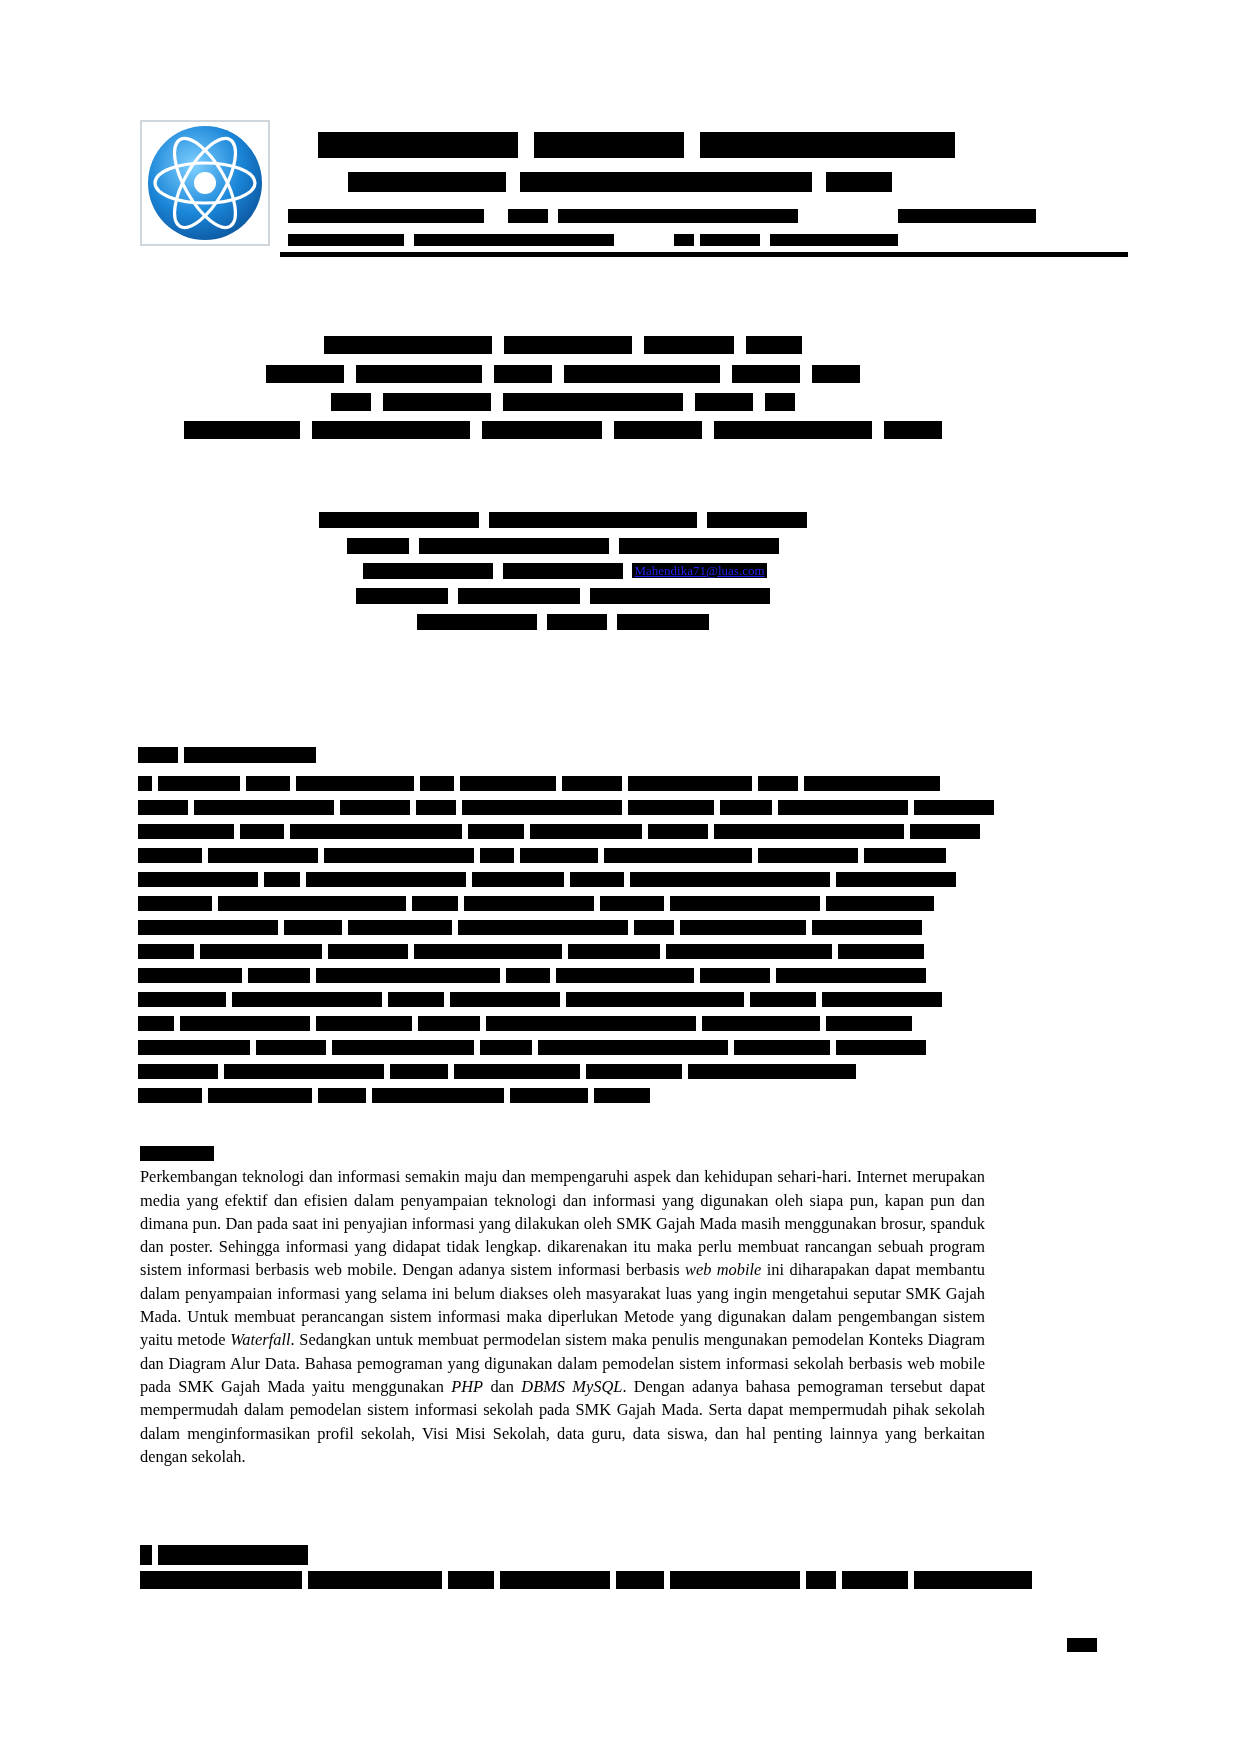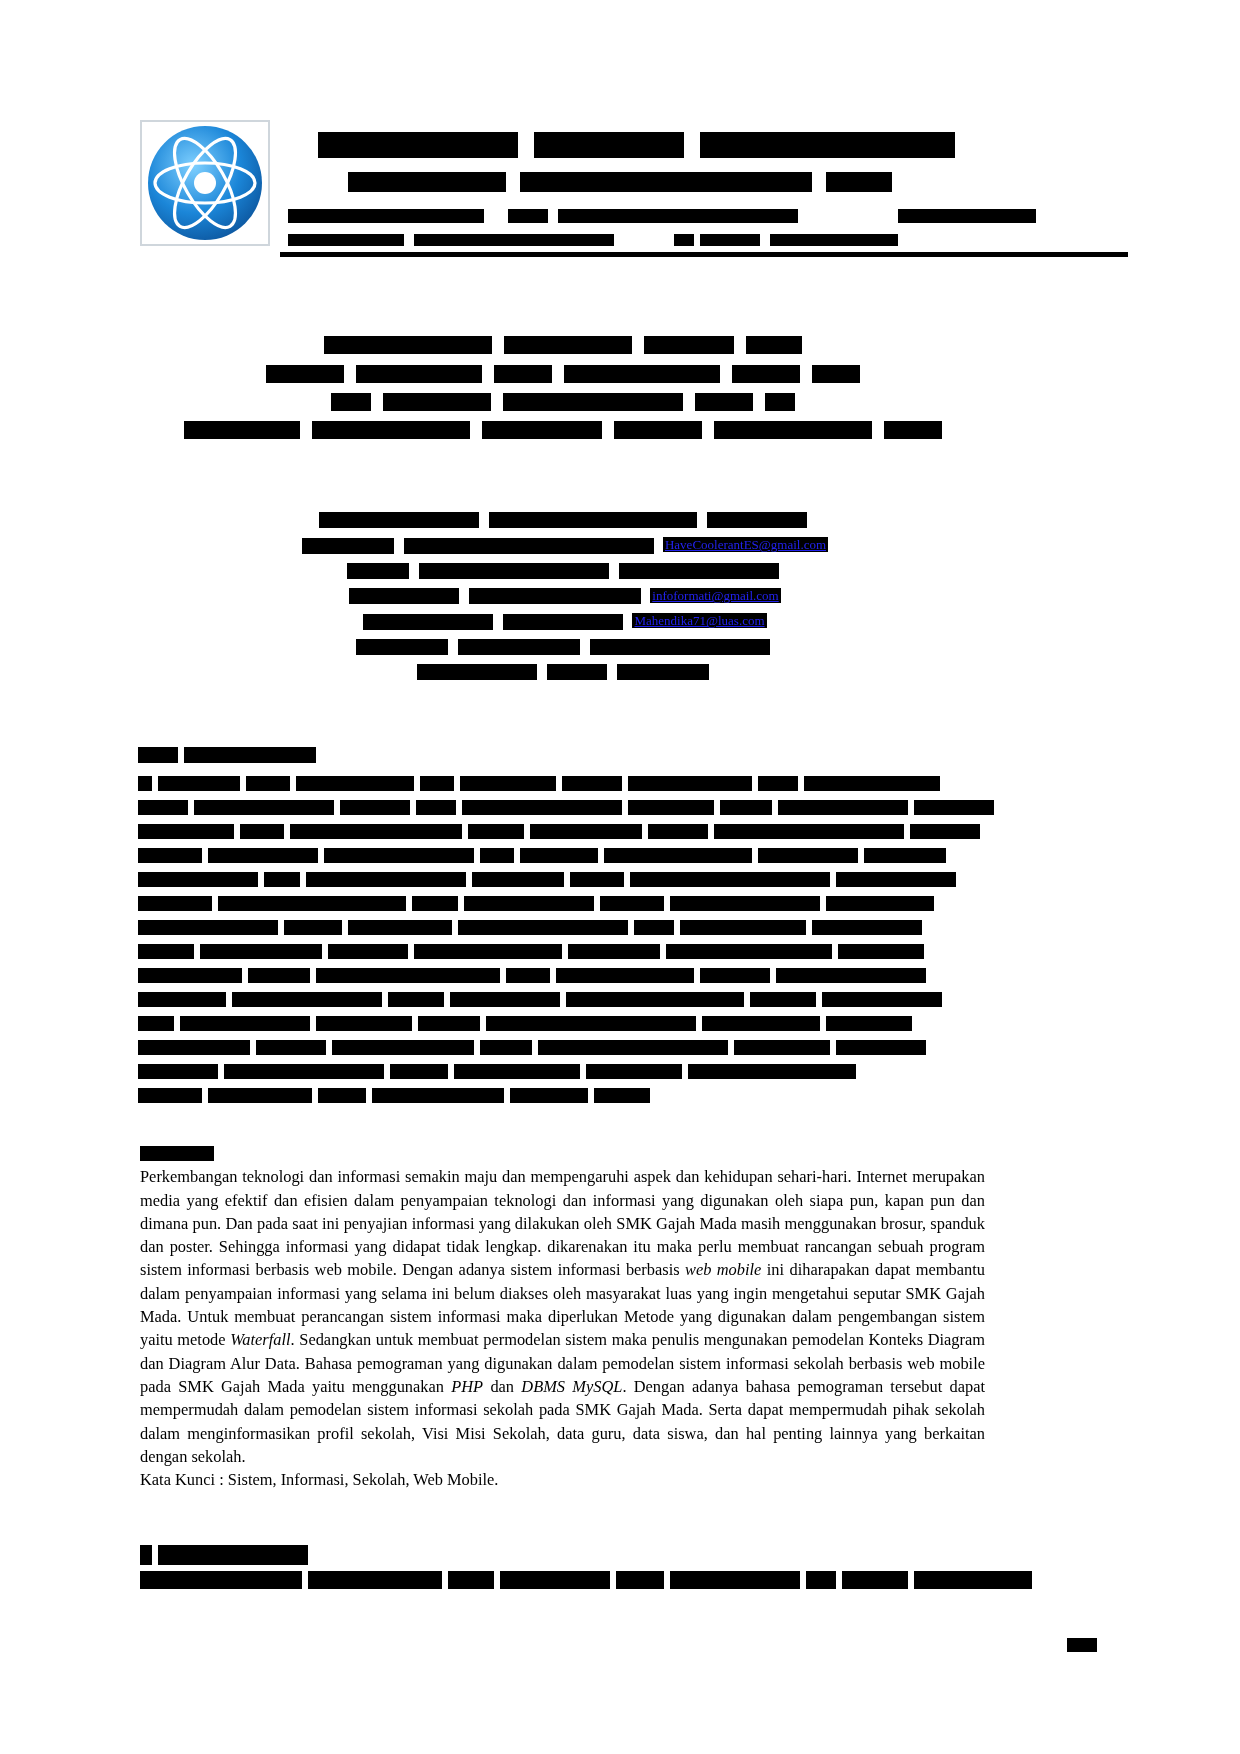--- a/index.html
+++ b/index.html
@@ -226,33 +226,25 @@
       <span class="bar" style="width:116px;height:18px"></span><span class="bar" style="width:158px;height:18px"></span><span class="bar" style="width:120px;height:18px"></span><span class="bar" style="width:88px;height:18px"></span><span class="bar" style="width:158px;height:18px"></span><span class="bar" style="width:58px;height:18px"></span>
     </div>
   </div>
 
   <div class="authors-block">
 
     <div class="author-line">
       <span class="bar" style="width:160px;height:16px"></span><span class="bar" style="width:208px;height:16px"></span><span class="bar" style="width:100px;height:16px"></span>
     </div>
 
-    <div class="author-line">
-      <span class="bar" style="width:92px;height:16px"></span><span class="bar" style="width:250px;height:16px"></span>
-      <a class="email" href="#">HaveCoolerantES@gmail.com</a>
-    </div>
 
     <div class="author-line">
       <span class="bar" style="width:62px;height:16px"></span><span class="bar" style="width:190px;height:16px"></span><span class="bar" style="width:160px;height:16px"></span>
     </div>
 
-    <div class="author-line">
-      <span class="bar" style="width:110px;height:16px"></span><span class="bar" style="width:172px;height:16px"></span>
-      <a class="email" href="#">infoformati@gmail.com</a>
-    </div>
 
     <div class="author-line">
       <span class="bar" style="width:130px;height:16px"></span><span class="bar" style="width:120px;height:16px"></span>
       <a class="email" href="#">Mahendika71@luas.com</a>
     </div>
 
     <div class="author-line">
       <span class="bar" style="width:92px;height:16px"></span><span class="bar" style="width:122px;height:16px"></span><span class="bar" style="width:180px;height:16px"></span>
     </div>
 
@@ -307,21 +299,20 @@
     <div class="abs-line">
       <span class="bar" style="width:64px;height:15px"></span><span class="bar" style="width:104px;height:15px"></span><span class="bar" style="width:48px;height:15px"></span><span class="bar" style="width:132px;height:15px"></span><span class="bar" style="width:78px;height:15px"></span><span class="bar" style="width:56px;height:15px"></span>
     </div>
   </div>
 
   <div class="abstract-id">
     <div class="heading-bar">
       <span class="bar" style="width:74px;height:15px"></span>
     </div>
     <p><span>Perkembangan teknologi dan informasi semakin maju dan mempengaruhi aspek dan kehidupan sehari-hari. Internet merupakan media yang efektif dan efisien dalam penyampaian teknologi dan informasi yang digunakan oleh siapa pun, kapan pun dan dimana pun. Dan pada saat ini penyajian informasi yang dilakukan oleh SMK Gajah Mada masih menggunakan brosur, spanduk dan poster. Sehingga informasi yang didapat tidak lengkap. dikarenakan itu maka perlu membuat rancangan sebuah program sistem informasi berbasis web mobile. Dengan adanya sistem informasi berbasis </span><em>web mobile</em><span> ini diharapakan dapat membantu dalam penyampaian informasi yang selama ini belum diakses oleh masyarakat luas yang ingin mengetahui seputar SMK Gajah Mada. Untuk membuat perancangan sistem informasi maka diperlukan Metode yang digunakan dalam pengembangan sistem yaitu metode </span><em>Waterfall</em><span>. Sedangkan untuk membuat permodelan sistem maka penulis mengunakan pemodelan Konteks Diagram dan Diagram Alur Data. Bahasa pemograman yang digunakan dalam pemodelan sistem informasi sekolah berbasis web mobile pada SMK Gajah Mada yaitu menggunakan </span><em>PHP</em><span> dan </span><em>DBMS MySQL</em><span>. Dengan adanya bahasa pemograman tersebut dapat mempermudah dalam pemodelan sistem informasi sekolah pada SMK Gajah Mada. Serta dapat mempermudah pihak sekolah dalam menginformasikan profil sekolah, Visi Misi Sekolah, data guru, data siswa, dan hal penting lainnya yang berkaitan dengan sekolah.</span></p>
-    <p class="keywords">Kata Kunci : Sistem, Informasi, Sekolah, Web Mobile.</p>
   </div>
 
   <div class="bottom-block">
     <div class="abs-line" style="margin-bottom:4px">
       <span class="bar" style="width:12px;height:20px"></span><span class="bar" style="width:150px;height:20px"></span>
     </div>
     <div class="abs-line">
       <span class="bar" style="width:162px;height:18px"></span><span class="bar" style="width:134px;height:18px"></span><span class="bar" style="width:46px;height:18px"></span><span class="bar" style="width:110px;height:18px"></span><span class="bar" style="width:48px;height:18px"></span><span class="bar" style="width:130px;height:18px"></span><span class="bar" style="width:30px;height:18px"></span><span class="bar" style="width:66px;height:18px"></span><span class="bar" style="width:118px;height:18px"></span>
     </div>
   </div>

